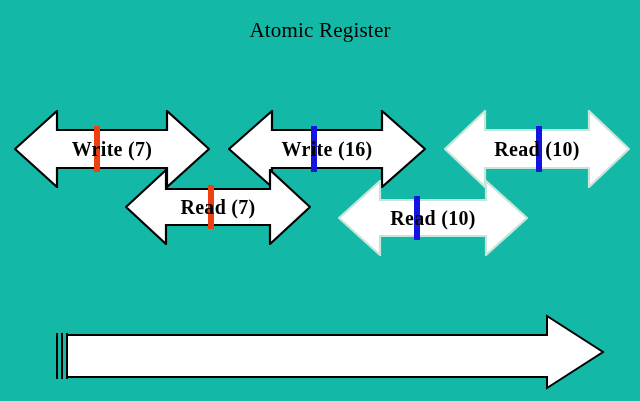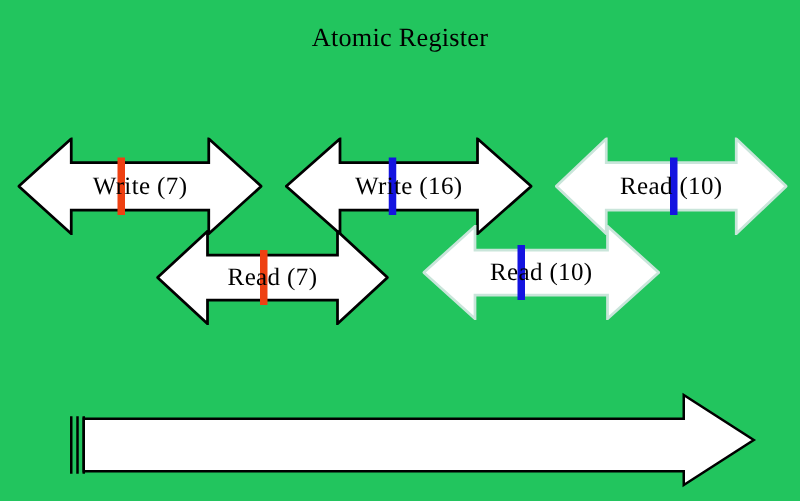--- a/index.html
+++ b/index.html
@@ -4,21 +4,21 @@
 <style>
   html, body {
     margin: 0;
     padding: 0;
     background: #ffffff;
   }
   #canvas {
     position: relative;
     width: 640px;
     height: 401px;
-    background: #22c55e;
+    background: #14b8a6;
     overflow: hidden;
     font-family: "Liberation Serif", "DejaVu Serif", serif;
   }
   #diagram-title {
     position: absolute;
     left: 0;
     top: 18px;
     width: 640px;
     text-align: center;
     font-family: "Liberation Serif", "DejaVu Serif", serif;
@@ -39,21 +39,21 @@
   .interval-label {
     position: absolute;
     left: 0;
     top: 0;
     width: 100%;
     height: 100%;
     display: flex;
     align-items: center;
     justify-content: center;
     font-family: "Liberation Serif", "DejaVu Serif", serif;
-    font-weight: normal;
+    font-weight: bold;
     font-size: 20px;
     color: #000000;
     white-space: nowrap;
     letter-spacing: 0.3px;
   }
   .linearization-bar {
     position: absolute;
     width: 6px;
   }
   #timeline-axis {
@@ -85,21 +85,21 @@
         <div class="linearization-bar" style="background: rgb(20, 20, 224); left: 83px; top: 16px; height: 46px;"></div>
         <div class="interval-label">Write (16)</div>
       </div>
       <div class="interval" style="left: 444px; top: 110px; width: 186px; height: 78px;">
         <svg width="186" height="78" viewBox="0 0 186 78">
           <polygon points="1.0,39.0 41.0,1.0 41.0,20.0 145.0,20.0 145.0,1.0 185.0,39.0 145.0,77.0 145.0,58.0 41.0,58.0 41.0,77.0" fill="#ffffff" stroke="#c9e5da" stroke-width="2.2" stroke-linejoin="miter"></polygon>
         </svg>
         <div class="linearization-bar" style="background: rgb(20, 20, 224); left: 92px; top: 16px; height: 46px;"></div>
         <div class="interval-label">Read (10)</div>
       </div>
-      <div class="interval" style="left: 125px; top: 184px; width: 186px; height: 76px;">
+      <div class="interval" style="left: 125px; top: 169px; width: 186px; height: 76px;">
         <svg width="186" height="76" viewBox="0 0 186 76">
           <polygon points="1.0,38.0 41.0,1.0 41.0,20.0 145.0,20.0 145.0,1.0 185.0,38.0 145.0,75.0 145.0,56.0 41.0,56.0 41.0,75.0" fill="#ffffff" stroke="#000000" stroke-width="2.2" stroke-linejoin="miter"></polygon>
         </svg>
         <div class="linearization-bar" style="background: rgb(238, 64, 18); left: 83px; top: 16px; height: 44px;"></div>
         <div class="interval-label">Read (7)</div>
       </div>
       <div class="interval" style="left: 338px; top: 180px; width: 190px; height: 76px;">
         <svg width="190" height="76" viewBox="0 0 190 76">
           <polygon points="1.0,38.0 42.0,1.0 42.0,20.0 148.0,20.0 148.0,1.0 189.0,38.0 148.0,75.0 148.0,56.0 42.0,56.0 42.0,75.0" fill="#ffffff" stroke="#c9e5da" stroke-width="2.2" stroke-linejoin="miter"></polygon>
         </svg>

